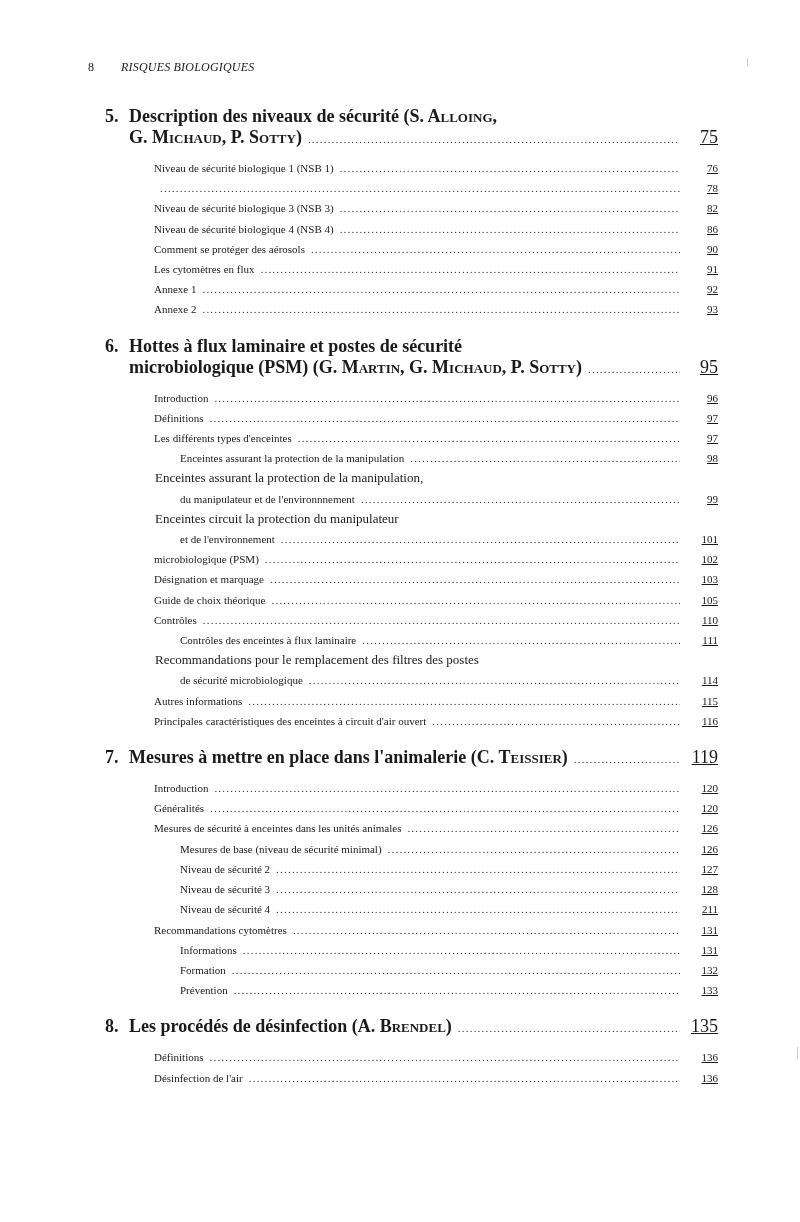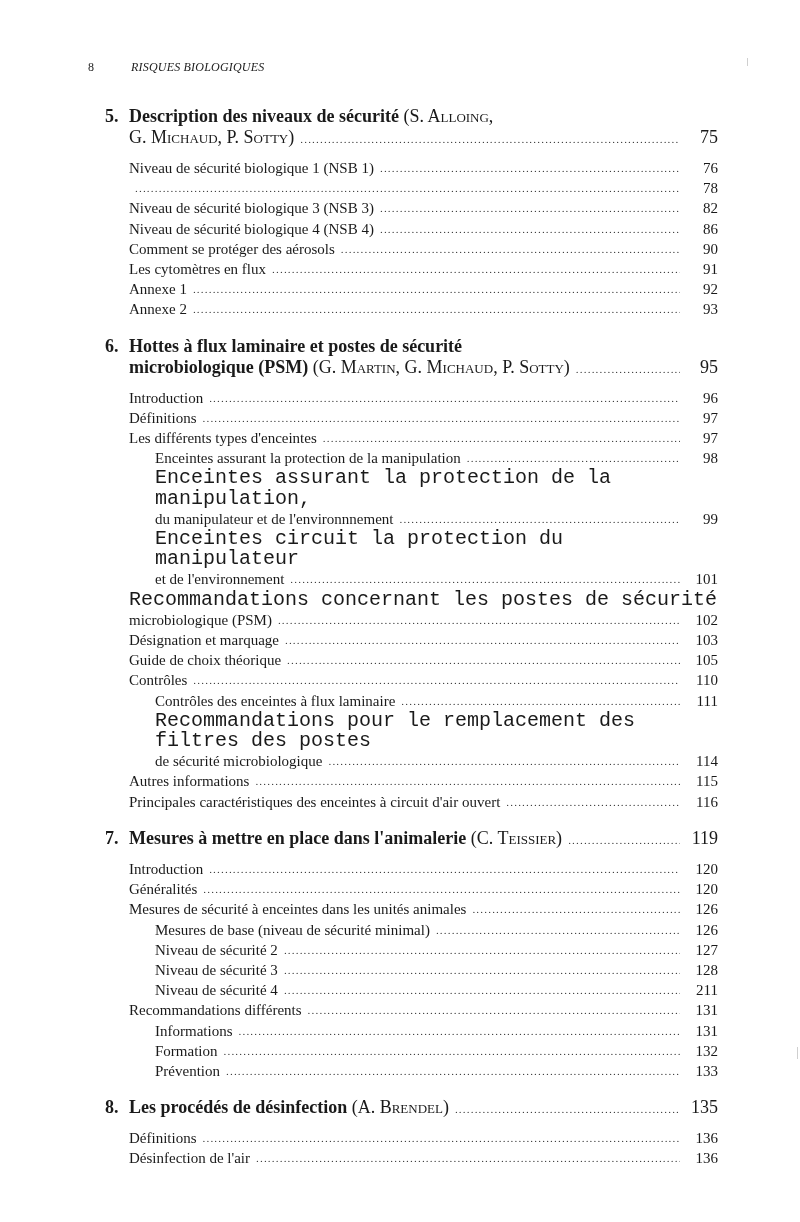--- a/index.html
+++ b/index.html
@@ -6,53 +6,53 @@
     body {
       width: 800px; height: 1222px; position: relative; overflow: hidden;
       font-family: "Liberation Serif", "DejaVu Serif", serif;
       color: #1a1a1a;
     }
     .running-head {
       position: absolute; left: 88px; top: 60px;
       font-size: 12px; color: #222;
     }
     .running-head .pg { display: inline-block; width: 30px; }
-    .running-head .title { font-style: italic; letter-spacing: 0.2px; margin-left: 10px; }
+    .running-head .title { font-style: italic; letter-spacing: 0.2px; }
 
     .toc { position: absolute; left: 105px; top: 106px; width: 613px; }
 
     .chapter { margin-bottom: 16px; }
     .chap-head {
       font-size: 18px; line-height: 21px; position: relative;
       padding-left: 24px;
     }
     .chap-head .num { position: absolute; left: 0; top: 0; font-weight: bold; }
     .chap-head .ttl { font-weight: bold; }
-    .chap-head .auth { font-weight: normal; font-variant: small-caps; }
+    .chap-head .auth { font-weight: bold; font-variant: small-caps; }
     .chap-head .line { display: flex; align-items: baseline; }
     .chap-head .line .txt { white-space: nowrap; }
 
     .entries { margin-top: 8px; padding-left: 24px; }
     .entry {
-      font-size: 15px; line-height: 20.2px;
-      display: flex; align-items: center;
+      font-size: 11px; line-height: 20.2px;
+      display: flex; align-items: center; margin-left: 25px;
     }
     .entry.l2 { padding-left: 26px; }
     .entry .txt { white-space: nowrap; }
     .leader {
       flex: 1; overflow: hidden; white-space: nowrap;
       margin: 0 6px 0 6px; color: #333; font-size: 11px; letter-spacing: 1.2px;
     }
     .leader::after {
       content: "................................................................................................................................................................................................";
     }
     .page {
-      width: 32px; text-align: right; white-space: nowrap;
-    }
-    .cont { font-size: 20px; line-height: 20.2px; font-family: Liberation Mono, monospace; }
+      width: 32px; text-align: right; white-space: nowrap; text-decoration: underline;
+    }
+    .cont { font-size: 13px; line-height: 20.2px; }
     .cont.l2 { padding-left: 26px; }
     .margin-mark {
       position: absolute; width: 1px; background: #cfcfcf;
     }
   </style>
 </head>
 <body>
 
 <div class="running-head">
   <span class="pg">8</span>
@@ -154,21 +154,20 @@
           <span class="txt">du manipulateur et de l'environnnement</span>
           <span class="leader"></span>
           <span class="page">99</span>
         </div>
       <div class="cont l2">Enceintes circuit la protection du manipulateur</div>
       <div class="entry l2">
           <span class="txt">et de l'environnement</span>
           <span class="leader"></span>
           <span class="page">101</span>
         </div>
-      <div class="cont">Recommandations concernant les postes de sécurité</div>
       <div class="entry">
           <span class="txt">microbiologique (PSM)</span>
           <span class="leader"></span>
           <span class="page">102</span>
         </div>
       <div class="entry">
           <span class="txt">Désignation et marquage</span>
           <span class="leader"></span>
           <span class="page">103</span>
         </div>
@@ -245,21 +244,21 @@
           <span class="txt">Niveau de sécurité 3</span>
           <span class="leader"></span>
           <span class="page">128</span>
         </div>
       <div class="entry l2">
           <span class="txt">Niveau de sécurité 4</span>
           <span class="leader"></span>
           <span class="page">211</span>
         </div>
       <div class="entry">
-          <span class="txt">Recommandations différents</span>
+          <span class="txt">Recommandations cytomètres</span>
           <span class="leader"></span>
           <span class="page">131</span>
         </div>
       <div class="entry l2">
           <span class="txt">Informations</span>
           <span class="leader"></span>
           <span class="page">131</span>
         </div>
       <div class="entry l2">
           <span class="txt">Formation</span>

